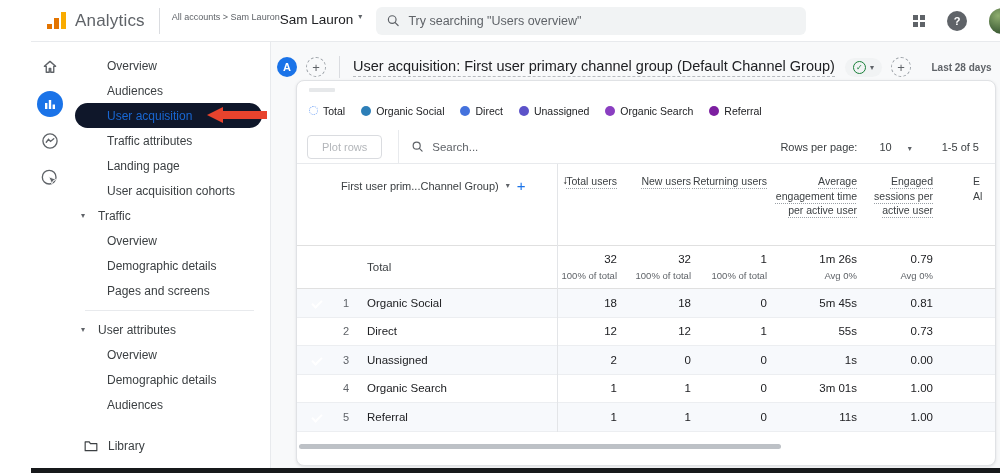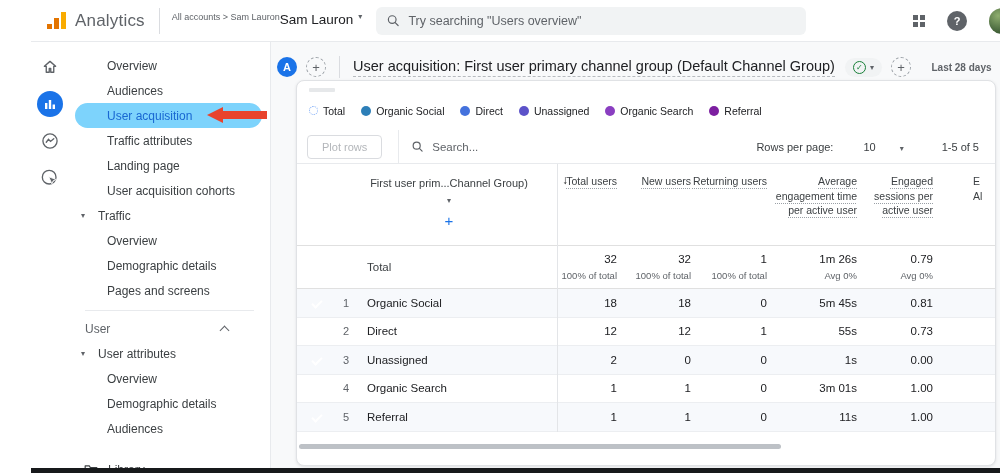--- a/index.html
+++ b/index.html
@@ -37,21 +37,21 @@
   .rail { position:absolute; top:42px; left:0; width:38px; bottom:5px; background:#fff;
           display:flex; flex-direction:column; align-items:center; padding-top:12px; gap:11px; z-index:5; }
   .rail-icon { width:26px; height:26px; display:flex; align-items:center; justify-content:center; cursor:pointer; }
   .rail-icon.active { background:#1a73e8; border-radius:50%; }
 
   
   .sidebar { position:absolute; top:42px; left:38px; width:202px; bottom:5px; background:#fff;
              border-right:1px solid #e8eaed; font-size:12px; color:#3c4043; z-index:5;
              padding-top:11px; overflow:hidden; font-weight:500;}
   .nav-item { height:25px; display:flex; align-items:center; padding-left:38px; cursor:pointer; white-space:nowrap; }
-  .nav-item.active { background:#7dd3fc; color:#1967d2; margin:0 8px 0 6px; padding-left:32px; border-radius:14px; }
+  .nav-item.active { background:#0f172a; color:#1967d2; margin:0 8px 0 6px; padding-left:32px; border-radius:14px; }
   .nav-section { height:25px; display:flex; align-items:center; padding-left:12px; gap:7px; cursor:pointer; }
   .sec-caret { font-size:8px; color:#5f6368; width:10px; }
   .side-divider { border-top:1px solid #e8eaed; margin:7px 16px 6px 16px; }
   .group-row { height:24px; display:flex; align-items:center; justify-content:space-between;
                padding:0 42px 0 16px; color:#5f6368; font-weight:400; cursor:pointer; }
   .chev-up { width:7px; height:7px; border-left:1.5px solid #5f6368; border-top:1.5px solid #5f6368;
              transform:rotate(45deg); margin-top:3px; }
   .library-row { height:25px; display:flex; align-items:center; gap:10px; padding-left:15px;
                  margin-top:16px; cursor:pointer; }
 
@@ -85,39 +85,39 @@
   .legend-dot { width:10px; height:10px; border-radius:50%; flex:0 0 auto; }
   .legend-dot.outline { width:9px; height:9px; background:#fff; border:1.5px dotted #7baaf7; }
 
   .toolbar { display:flex; align-items:center; height:34px; margin-top:10px;
              border-bottom:1px solid #e8eaed; padding:0 16px 0 10px; }
   .plot-rows-btn { border:1px solid #dadce0; border-radius:4px; color:#b3b6ba; font-size:11px;
                    padding:5px 14px; background:#fff; cursor:default; white-space:nowrap; }
   .toolbar-vdiv { width:1px; height:33px; background:#e8eaed; margin:0 12px 0 16px; }
   .tb-search { display:flex; align-items:center; gap:8px; }
   .tb-search input { border:none; outline:none; font-size:11.5px; color:#5f6368; width:180px; font-family:inherit; }
-  .toolbar-right { margin-left:auto; display:flex; align-items:flex-end; font-size:11px; color:#3c4043;gap:8px; }
+  .toolbar-right { margin-left:auto; display:flex; align-items:flex-end; font-size:11px; color:#3c4043; }
   .rpp-value { margin-left:22px; }
   .rpp-caret { margin-left:16px; font-size:8px; color:#5f6368; cursor:pointer; }
   .pag-range { margin-left:30px; white-space:nowrap; }
 
   .table-wrap { position:relative; }
   .vline { position:absolute; left:260px; top:0; bottom:0; width:1px; background:#e3e5e8; z-index:1; }
   .tgrid { display:grid; grid-template-columns:34px 26px 190px 60px 74px 76px 90px 76px 1fr; padding-left:10px; }
 
   .thead { height:82px; border-bottom:1px solid #e0e0e0; font-size:10.5px; color:#3c4043;
            padding-top:9px; align-items:start; overflow:hidden; }
   .cb { width:14px; height:14px; background:#1a73e8; border-radius:2px; position:relative;
         cursor:pointer; margin-left:2px; }
   .cb.ind::after { content:""; position:absolute; left:3px; top:6px; width:8px; height:2px; background:#fff; }
   .cb.checked::after { content:""; position:absolute; left:4.5px; top:1.5px; width:4px; height:8px;
         border:solid #fff; border-width:0 2px 2px 0; transform:rotate(45deg); }
   .thead .cb { margin-top:5px; }
   .dim-header { grid-column:2/4; display:flex; align-items:center; gap:7px; padding-top:4px;
-                color:#3c4043; font-size:11px; white-space:nowrap; cursor:pointer;flex-direction:column; }
+                color:#3c4043; font-size:11px; white-space:nowrap; cursor:pointer; }
   .plus-blue { color:#1a73e8; font-size:15px; font-weight:400; cursor:pointer; }
   .metric-h { position:relative; text-align:right; line-height:14.5px; padding-top:1px; }
   .metric-h .lbl { text-decoration:underline dotted; text-decoration-color:#9aa0a6;
                    text-decoration-thickness:1px; text-underline-offset:3px; cursor:pointer; }
   .sort-arrow { position:absolute; left:5px; top:0; font-size:12px; color:#202124; cursor:pointer; }
   .clip-h { padding-left:40px; line-height:14.5px; padding-top:1px; overflow:hidden; white-space:nowrap; }
 
   .trow { height:43px; border-bottom:1px solid #e0e0e0; align-items:center; font-size:11.5px; }
   .trow .label { grid-column:3; color:#3c4043; }
   .mval { text-align:right; line-height:1.2; }
@@ -219,24 +219,20 @@
     <div class="nav-section">
       <span class="sec-caret">▾</span>
       <span>Traffic</span>
     </div>
     <div class="nav-item">Overview</div>
     <div class="nav-item">Demographic details</div>
     <div class="nav-item">Pages and screens</div>
 
     <div class="side-divider"></div>
 
-    <div class="group-row">
-      <span>User</span>
-      <span class="chev-up"></span>
-    </div>
 
     <div class="nav-section">
       <span class="sec-caret">▾</span>
       <span>User attributes</span>
     </div>
     <div class="nav-item">Overview</div>
     <div class="nav-item">Demographic details</div>
     <div class="nav-item">Audiences</div>
 
     <div class="library-row">

